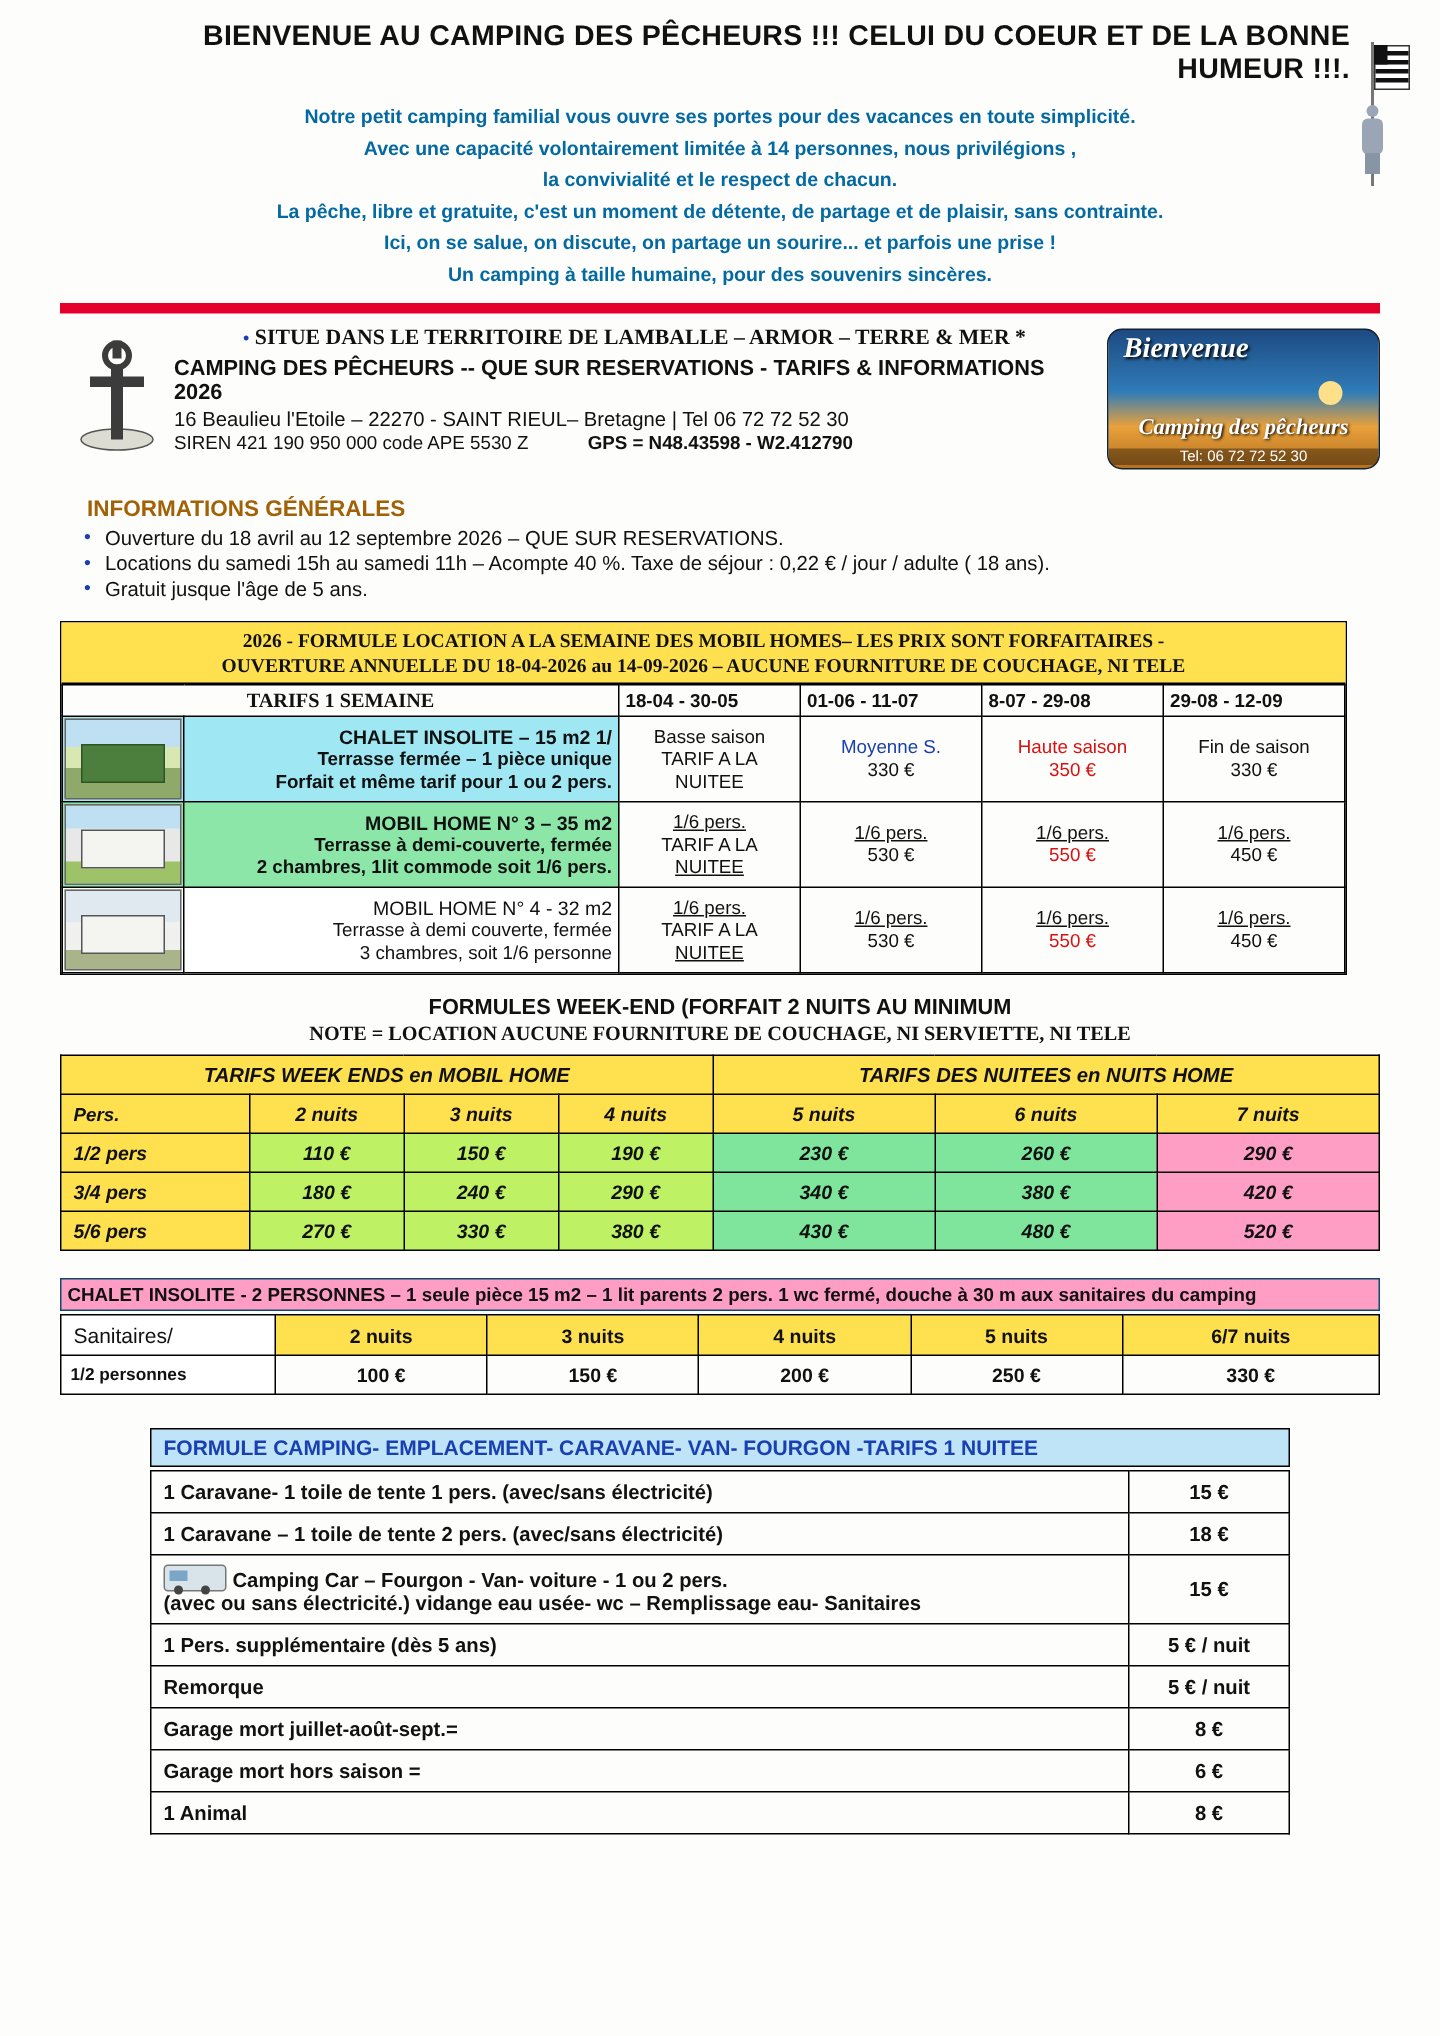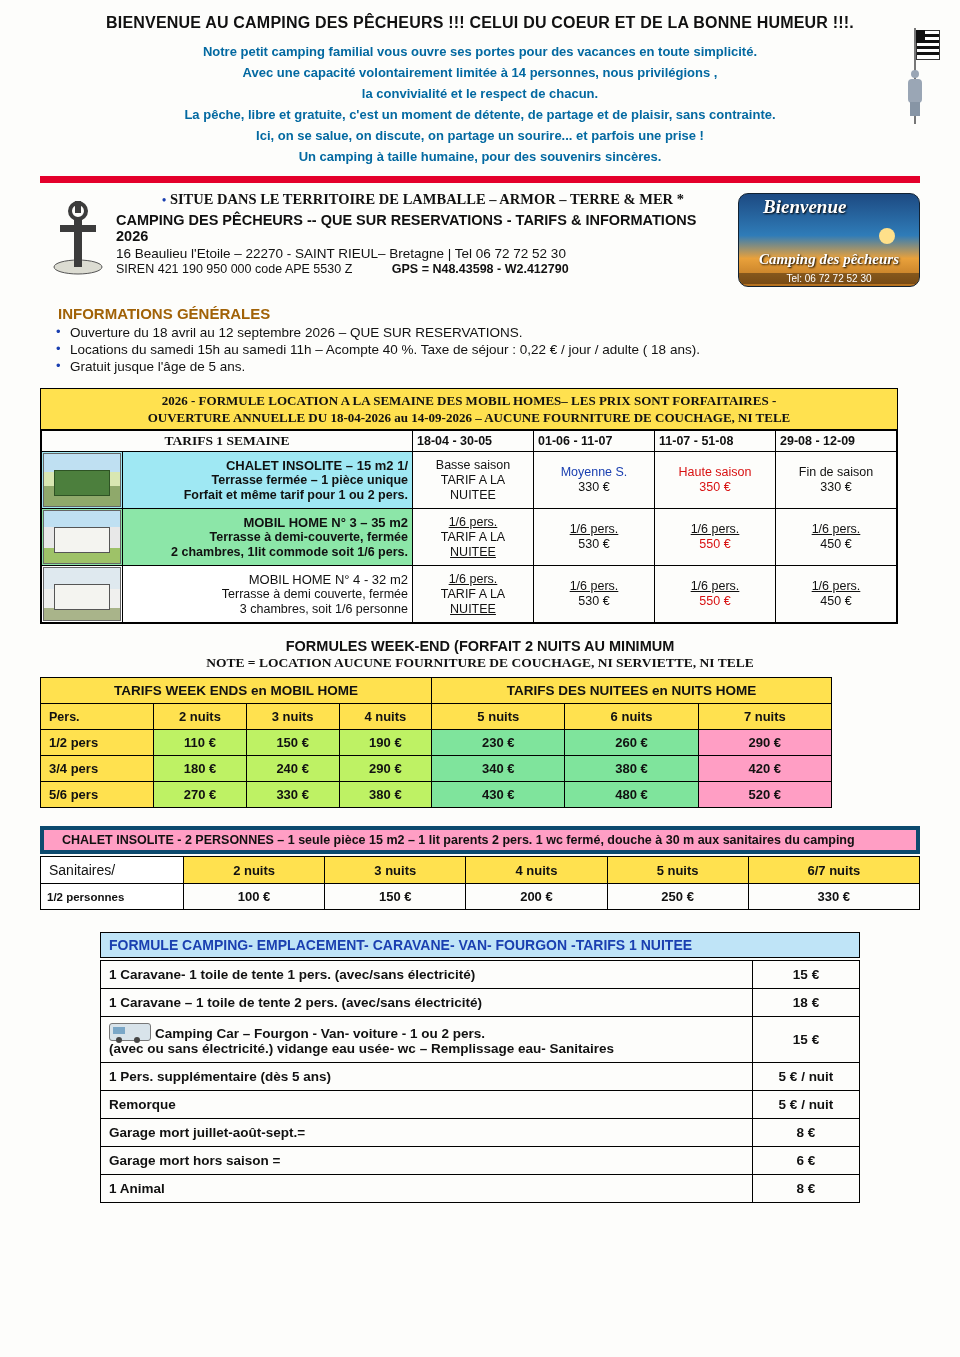--- a/index.html
+++ b/index.html
@@ -8,23 +8,23 @@
     background:#fdfdfb;
     font-family:"Liberation Sans", sans-serif;
     color:#111;
     position:relative;
     overflow:hidden;
   }
   .page{position:relative;width:960px;height:1357px;padding:0;box-sizing:border-box;}
 
   
   .headline{
-    text-align:center;
+    text-align:right;
     font-weight:bold;
-    font-size:16px;
+    font-size:19px;
     color:#111;
     padding:14px 60px 0 60px;
     letter-spacing:.2px;
   }
   .intro{
     text-align:center;
     color:#0369a1;
     font-weight:bold;
     font-size:13px;
     line-height:19px;
@@ -68,21 +68,21 @@
   .siren{font-size:12.5px;margin:1px 0;}
   .siren .gps{margin-left:36px;font-weight:bold;}
 
   .logo{
     position:absolute;right:0;top:2px;width:180px;height:92px;
     border-radius:10px;overflow:hidden;
     background:linear-gradient(#1d4a82,#2f7cb8 45%,#e9a13b 70%,#b4701f);
     border:1px solid #123;
   }
   .logo .bienv{
-    position:absolute;top:2px;left:24px;color:#fff;font-style:italic;font-weight:bold;
+    position:absolute;top:2px;left:10px;color:#fff;font-style:italic;font-weight:bold;
     font-size:19px;text-shadow:1px 1px 2px #000;font-family:"Liberation Serif",serif;
   }
   .logo .name{
     position:absolute;bottom:18px;left:8px;right:8px;text-align:center;color:#fff;
     font-style:italic;font-weight:bold;font-size:15px;text-shadow:1px 1px 2px #000;
     font-family:"Liberation Serif",serif;
   }
   .logo .tel{
     position:absolute;bottom:2px;left:0;right:0;text-align:center;color:#fff;font-size:10px;
     background:rgba(0,0,0,.35);
@@ -134,35 +134,35 @@
 
   
   .we-title{
     text-align:center;font-weight:bold;font-size:14.5px;margin:14px 40px 0 40px;
     font-family:"Liberation Sans",sans-serif;
   }
   .we-note{
     text-align:center;font-weight:bold;font-size:13.5px;margin:1px 40px 6px 40px;
     font-family:"Liberation Serif",serif;
   }
-  table.we{width:792px;margin:0 40px;font-size:13px;}
+  table.we{width:880px;margin:0 40px;font-size:13px;font-style:italic;}
   table.we td{border:1px solid #000;padding:5px 4px;text-align:center;font-weight:bold;}
   .we .head-yellow{background:#ffe14f;font-size:13.5px;}
   .we .sub-yellow{background:#ffe14f;}
   .we .lbl{background:#ffe14f;text-align:left;padding-left:8px;}
   .we .cyan{background:#bef264;}
   .we .green{background:#7fe49c;}
   .we .pink{background:#ff9ec4;}
   .we .pers{background:#ffe14f;text-align:left;padding-left:8px;font-size:12.5px;}
 
   
   .ci-wrap{margin:18px 40px 0 40px;}
   .ci-title{
-    background:#ff9ec4;border:4px solid #0c4a6e;font-weight:bold;font-size:12.5px;
-    padding:3px 18px;
+    background:#ff9ec4;border:1px solid #0c4a6e;font-weight:bold;font-size:12.5px;
+    padding:3px 4px;
   }
   table.ci{width:100%;font-size:13px;margin-top:2px;}
   table.ci td{border:1px solid #000;padding:5px 4px;text-align:center;font-weight:bold;}
   .ci .y{background:#ffe14f;}
   .ci .lbl{text-align:left;padding-left:8px;background:#fff;font-weight:normal;font-size:14px;}
   .ci .lbl2{text-align:left;padding-left:6px;background:#fff;font-size:11.5px;font-weight:bold;}
 
   
   .cf-wrap{margin:22px 100px 0 100px;}
   .cf-title{
@@ -255,21 +255,21 @@
     <div class="mh-title">
       <div>2026 - FORMULE LOCATION A LA SEMAINE DES MOBIL HOMES– LES PRIX SONT FORFAITAIRES -</div>
       <div>OUVERTURE ANNUELLE DU 18-04-2026 au 14-09-2026 – AUCUNE FOURNITURE DE COUCHAGE, NI TELE</div>
     </div>
     <table class="mh">
       <tbody>
           <tr>
         <td colspan="2" class="hdr-left">TARIFS 1 SEMAINE</td>
         <td class="hdr-per">18-04 - 30-05</td>
         <td class="hdr-per">01-06 - 11-07</td>
-        <td class="hdr-per">11-07 - 51-08</td>
+        <td class="hdr-per">8-07 - 29-08</td>
         <td class="hdr-per">29-08 - 12-09</td>
       </tr>
 
       <tr>
         <td class="photo c-blue">
               <span class="ph ph1">
                 <i></i>
               </span>
             </td>
         <td class="cell-desc c-blue">

